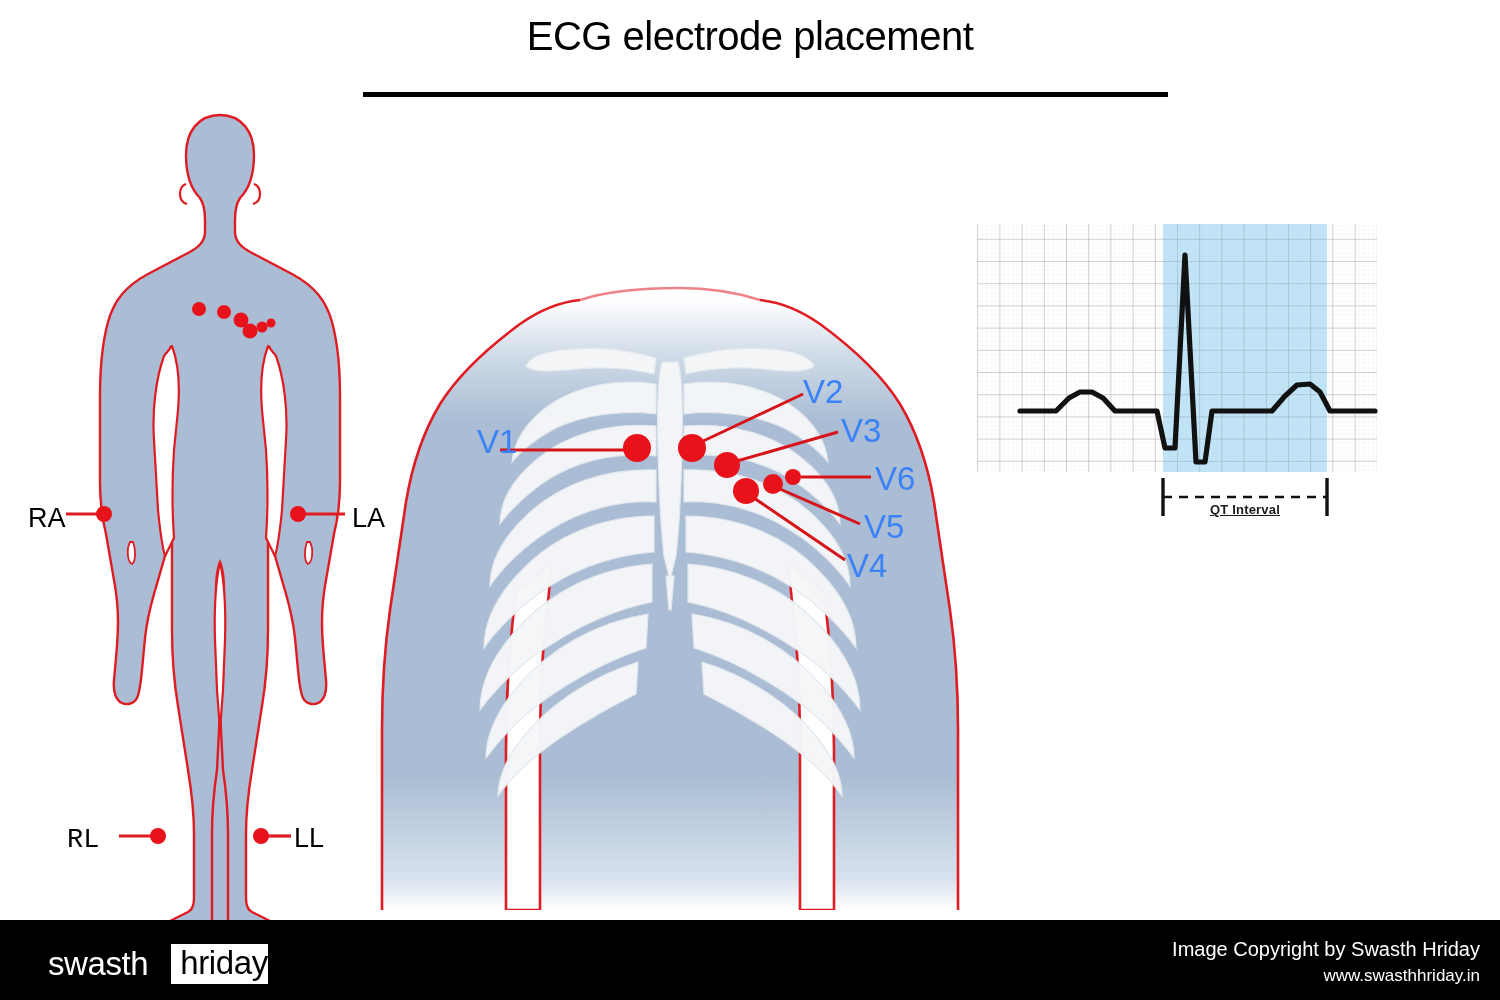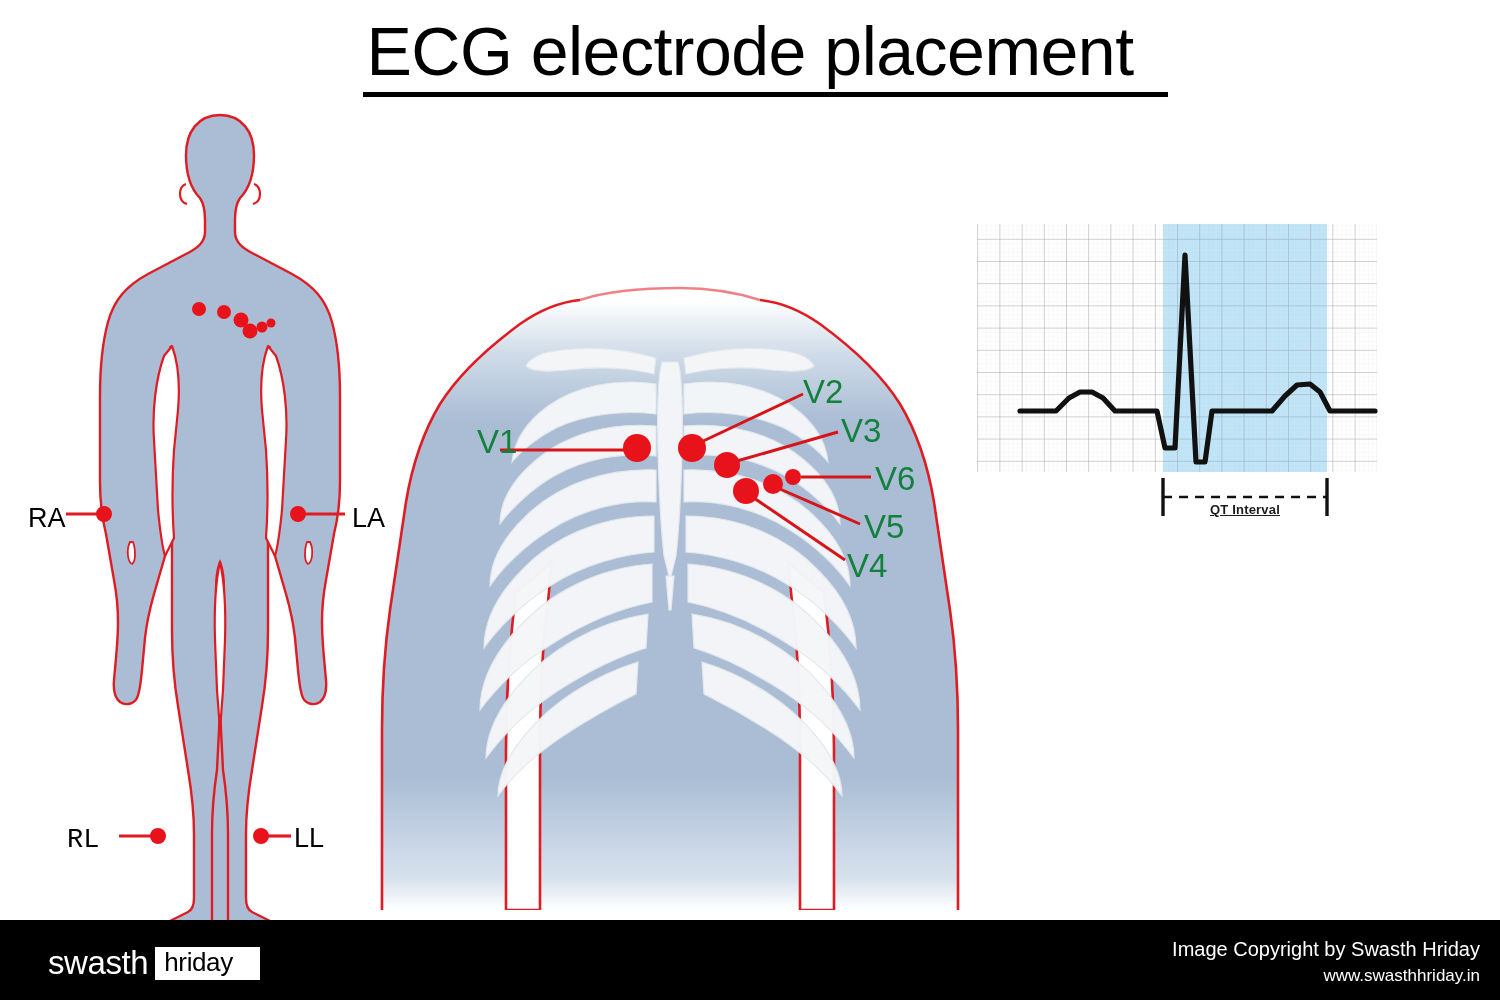--- a/index.html
+++ b/index.html
@@ -20,21 +20,21 @@
 
   
   #title-block {
     position: absolute;
     left: 0;
     top: 14px;
     width: 1500px;
     text-align: center;
   }
   #page-title {
-    font-size: 68px;
+    font-size: 40px;
     font-weight: 400;
     letter-spacing: -0.5px;
     color: #000000;
     line-height: 1.1;
     display: inline-block;
   }
   #title-rule {
     position: absolute;
     left: 363px;
     top: 92px;
@@ -56,21 +56,21 @@
   .lead-label {
     position: absolute;
     font-size: 27px;
     color: #000000;
     font-family: "Liberation Sans", sans-serif;
     white-space: nowrap;
   }
   .v-label {
     position: absolute;
     font-size: 33px;
-    color: #15803d;
+    color: #3b82f6;
     font-family: "Liberation Sans", sans-serif;
     white-space: nowrap;
   }
 
   #ecg-title {
     position: absolute;
     left: 0; top: 0;
     width: 440px;
     text-align: center;
     font-size: 36px;
@@ -97,35 +97,35 @@
     width: 1500px;
     height: 80px;
     background: #000000;
   }
   #logo {
     position: absolute;
     left: 48px;
     top: 24px;
     display: flex;
     align-items: center;
-    gap: 7px;
+    gap: 23px;
   }
   #logo-word-1 {
     color: #ffffff;
     font-size: 33px;
     font-weight: 400;
     letter-spacing: -0.4px;
   }
   #logo-word-2 {
     background: #ffffff;
     color: #000000;
-    font-size: 26px;
+    font-size: 33px;
     font-weight: 400;
     letter-spacing: -0.4px;
-    padding: 2px 27px 5px 9px;
+    padding: 2px 0 5px 9px;
     line-height: 1;
   }
   #copyright-block {
     position: absolute;
     right: 20px;
     top: 16px;
     text-align: right;
     color: #ffffff;
   }
   #copyright-line { font-size: 20px; line-height: 1.35; }

